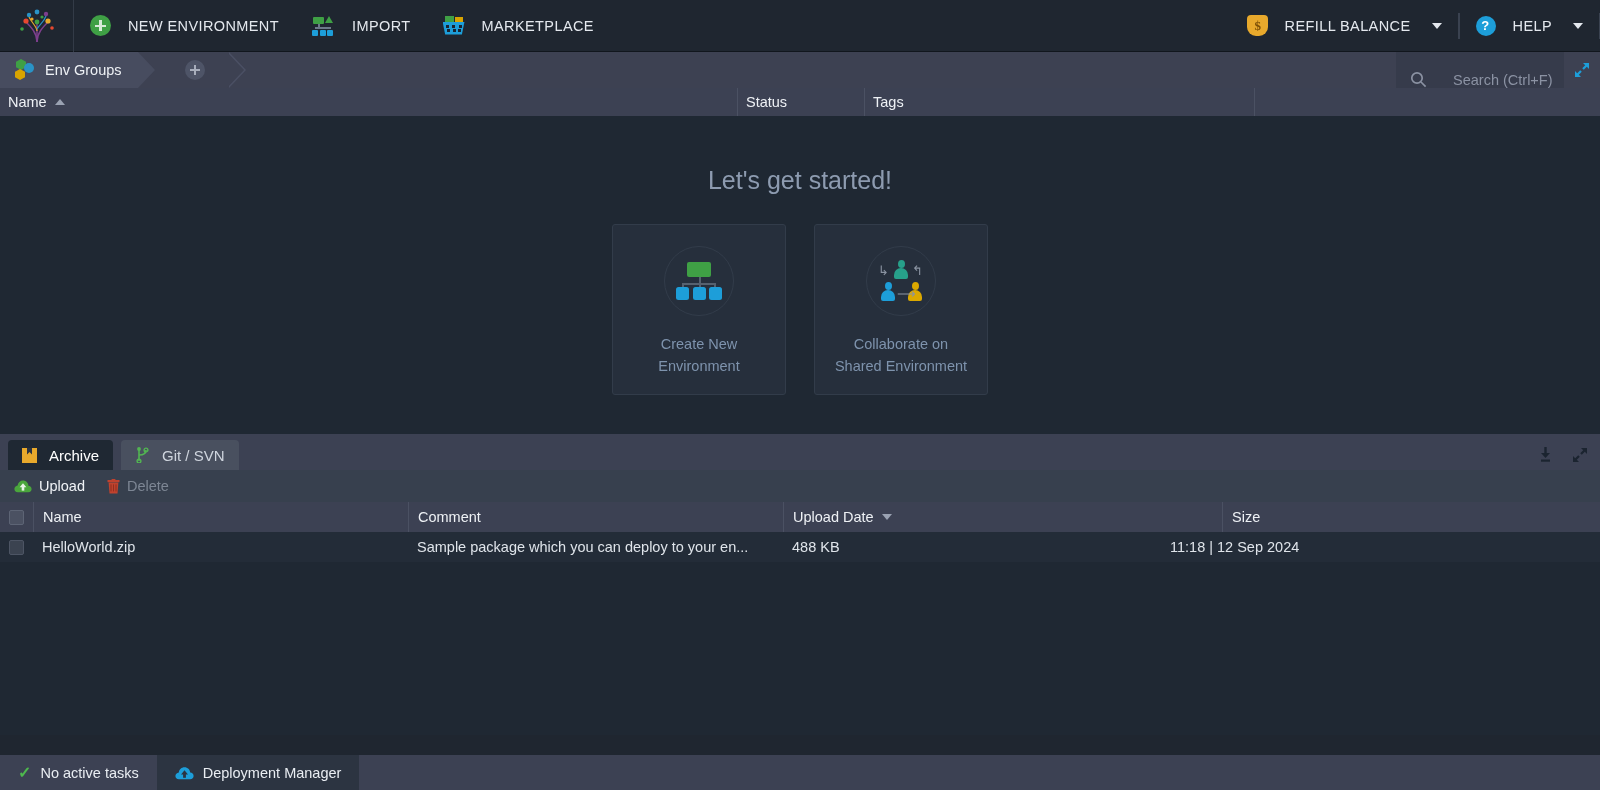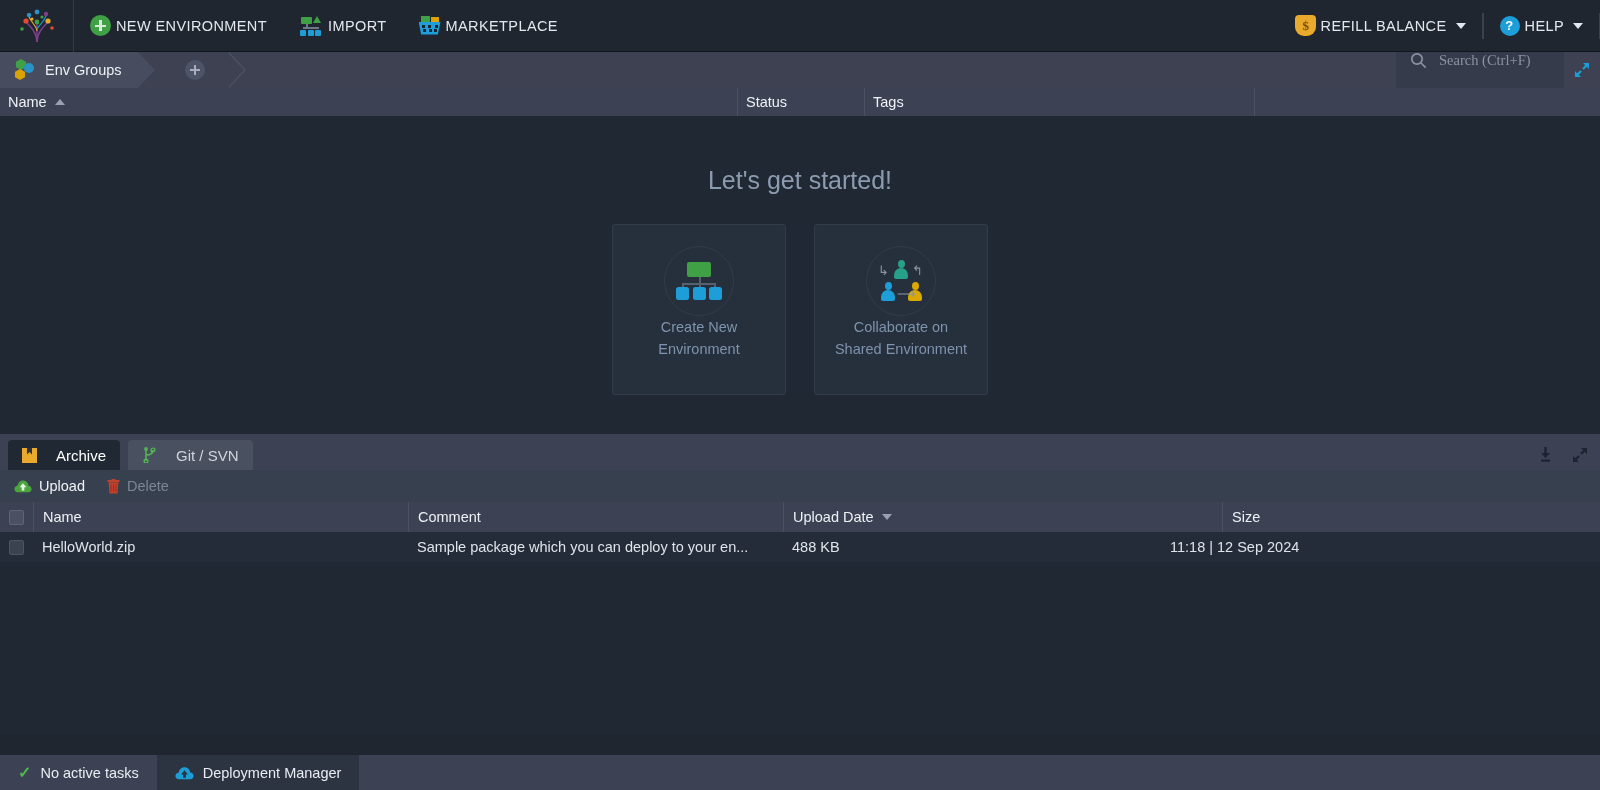--- a/index.html
+++ b/index.html
@@ -21,21 +21,21 @@
     border-bottom: 1px solid #11161d;
   }
   .logo-wrap {
     width: 74px; height: 52px; display: flex; align-items: center;
     justify-content: center;
     border-right: 1px solid #333b47;
   }
   .topnav { display: flex; align-items: center; height: 52px; }
   .topitem {
     display: flex; align-items: center; height: 52px;
-    padding: 0 16px; gap: 5px; cursor: pointer;
+    padding: 0 16px; gap: 17px; cursor: pointer;
     color: #e4e8ee; font-size: 14.5px; letter-spacing: .4px;
     white-space: nowrap;
   }
   .topitem .lbl { text-transform: uppercase; }
   .spacer { flex: 1 1 auto; }
   .topright { display: flex; align-items: center; height: 52px; }
   .vdiv { width: 1px; height: 26px; background: #3a4250; }
   .caret {
     display: inline-block; width: 0; height: 0;
     border-left: 5.5px solid transparent; border-right: 5.5px solid transparent;
@@ -141,24 +141,23 @@
   .plus-circle:after  { left: 9px; top: 5px; width: 2px; height: 10px; }
 
   
   .ic-hex { width: 22px; height: 22px; position: relative; flex: none; }
   .hx { position: absolute; width: 10px; height: 11px; clip-path: polygon(50% 0,100% 25%,100% 75%,50% 100%,0 75%,0 25%); }
   .hx.g { background: #3fa045; left: 2px; top: 0px; }
   .hx.b { background: #2a93c6; left: 10px; top: 4px; border-radius: 50%; clip-path:none; width:10px;height:10px;}
   .hx.y { background: #d9a400; left: 1px; top: 10px; }
 
   .searchbox {
-    margin-left: auto; display: flex; align-items: flex-start; gap: 12px;
+    margin-left: auto; display: flex; align-items: flex-end; gap: 26px;
     width: 168px; height: 36px; background: #363b4b; padding: 0 0 0 14px;
     cursor: text;
-    font-family: Liberation Serif, serif;
   }
   .searchbox .ph { font-size: 14.5px; color: #8b92a3; }
   .expandbtn {
     width: 36px; height: 36px; display: flex; align-items: center; justify-content: center;
     background: #3d4152; cursor: pointer;
   }
 
   
   .envhead {
     position: absolute; top: 88px; left: 0; width: 1600px; height: 28px;
@@ -188,21 +187,21 @@
   .card {
     width: 174px; height: 171px; background: #262f3c; border: 1px solid #323c4a;
     border-radius: 3px; display: flex; flex-direction: column; align-items: center;
     cursor: pointer; padding-top: 21px;
   }
   .card .ring {
     width: 70px; height: 70px; border-radius: 50%; border: 1px solid #323c4a;
     display: flex; align-items: center; justify-content: center;
   }
   .card .cap {
-    font-size: 14.5px; color: #7e93ad; text-align: center; line-height: 22px;
+    margin-top: 17px; font-size: 14.5px; color: #7e93ad; text-align: center; line-height: 22px;
   }
 
   
   .bigtopo { width: 46px; height: 38px; position: relative; }
   .bigtopo .g { position: absolute; left: 11px; top: 0; width: 24px; height: 15px; background: #3fa045; border-radius: 2px; }
   .bigtopo .stem { position: absolute; left: 22.5px; top: 15px; width: 2px; height: 7px; background: #56616f; }
   .bigtopo .bar { position: absolute; left: 6px; top: 21px; width: 34px; height: 2px; background: #56616f; }
   .bigtopo .leg { position: absolute; width: 2px; height: 4px; background: #56616f; top: 22px; }
   .bigtopo .l1 { left: 6px; } .bigtopo .l2 { left: 22.5px; } .bigtopo .l3 { left: 38px; }
   .bigtopo .b { position: absolute; top: 25px; width: 13px; height: 13px; background: #1d9ed9; border-radius: 2.5px; }
@@ -242,21 +241,21 @@
 
   
   .panel {
     position: absolute; top: 434px; left: 0; width: 1600px; height: 301px;
     background: #1f2833;
   }
   .tabsrow {
     height: 36px; background: #3c4153; display: flex; align-items: flex-end; position: relative;
   }
   .tab {
-    display: flex; align-items: center; gap: 19px; height: 30px; padding: 0 14px;
+    display: flex; align-items: center; gap: 12px; height: 30px; padding: 0 14px;
     border-radius: 4px 4px 0 0; cursor: pointer; font-size: 15px; margin-left: 8px;
     background: #49505f; color: #cfd5de;
   }
   .tab.active { background: #1f2833; color: #ffffff; }
   .tabicons {
     position: absolute; right: 12px; bottom: 7px; display: flex; gap: 18px; align-items: center;
   }
   .ic-arch { width: 15px; height: 15px; background: #e8a92c; position: relative; flex: none; }
   .ic-arch:after {
     content: ""; position: absolute; left: 5px; top: 0; width: 5px; height: 7px; background: #2b3340;

